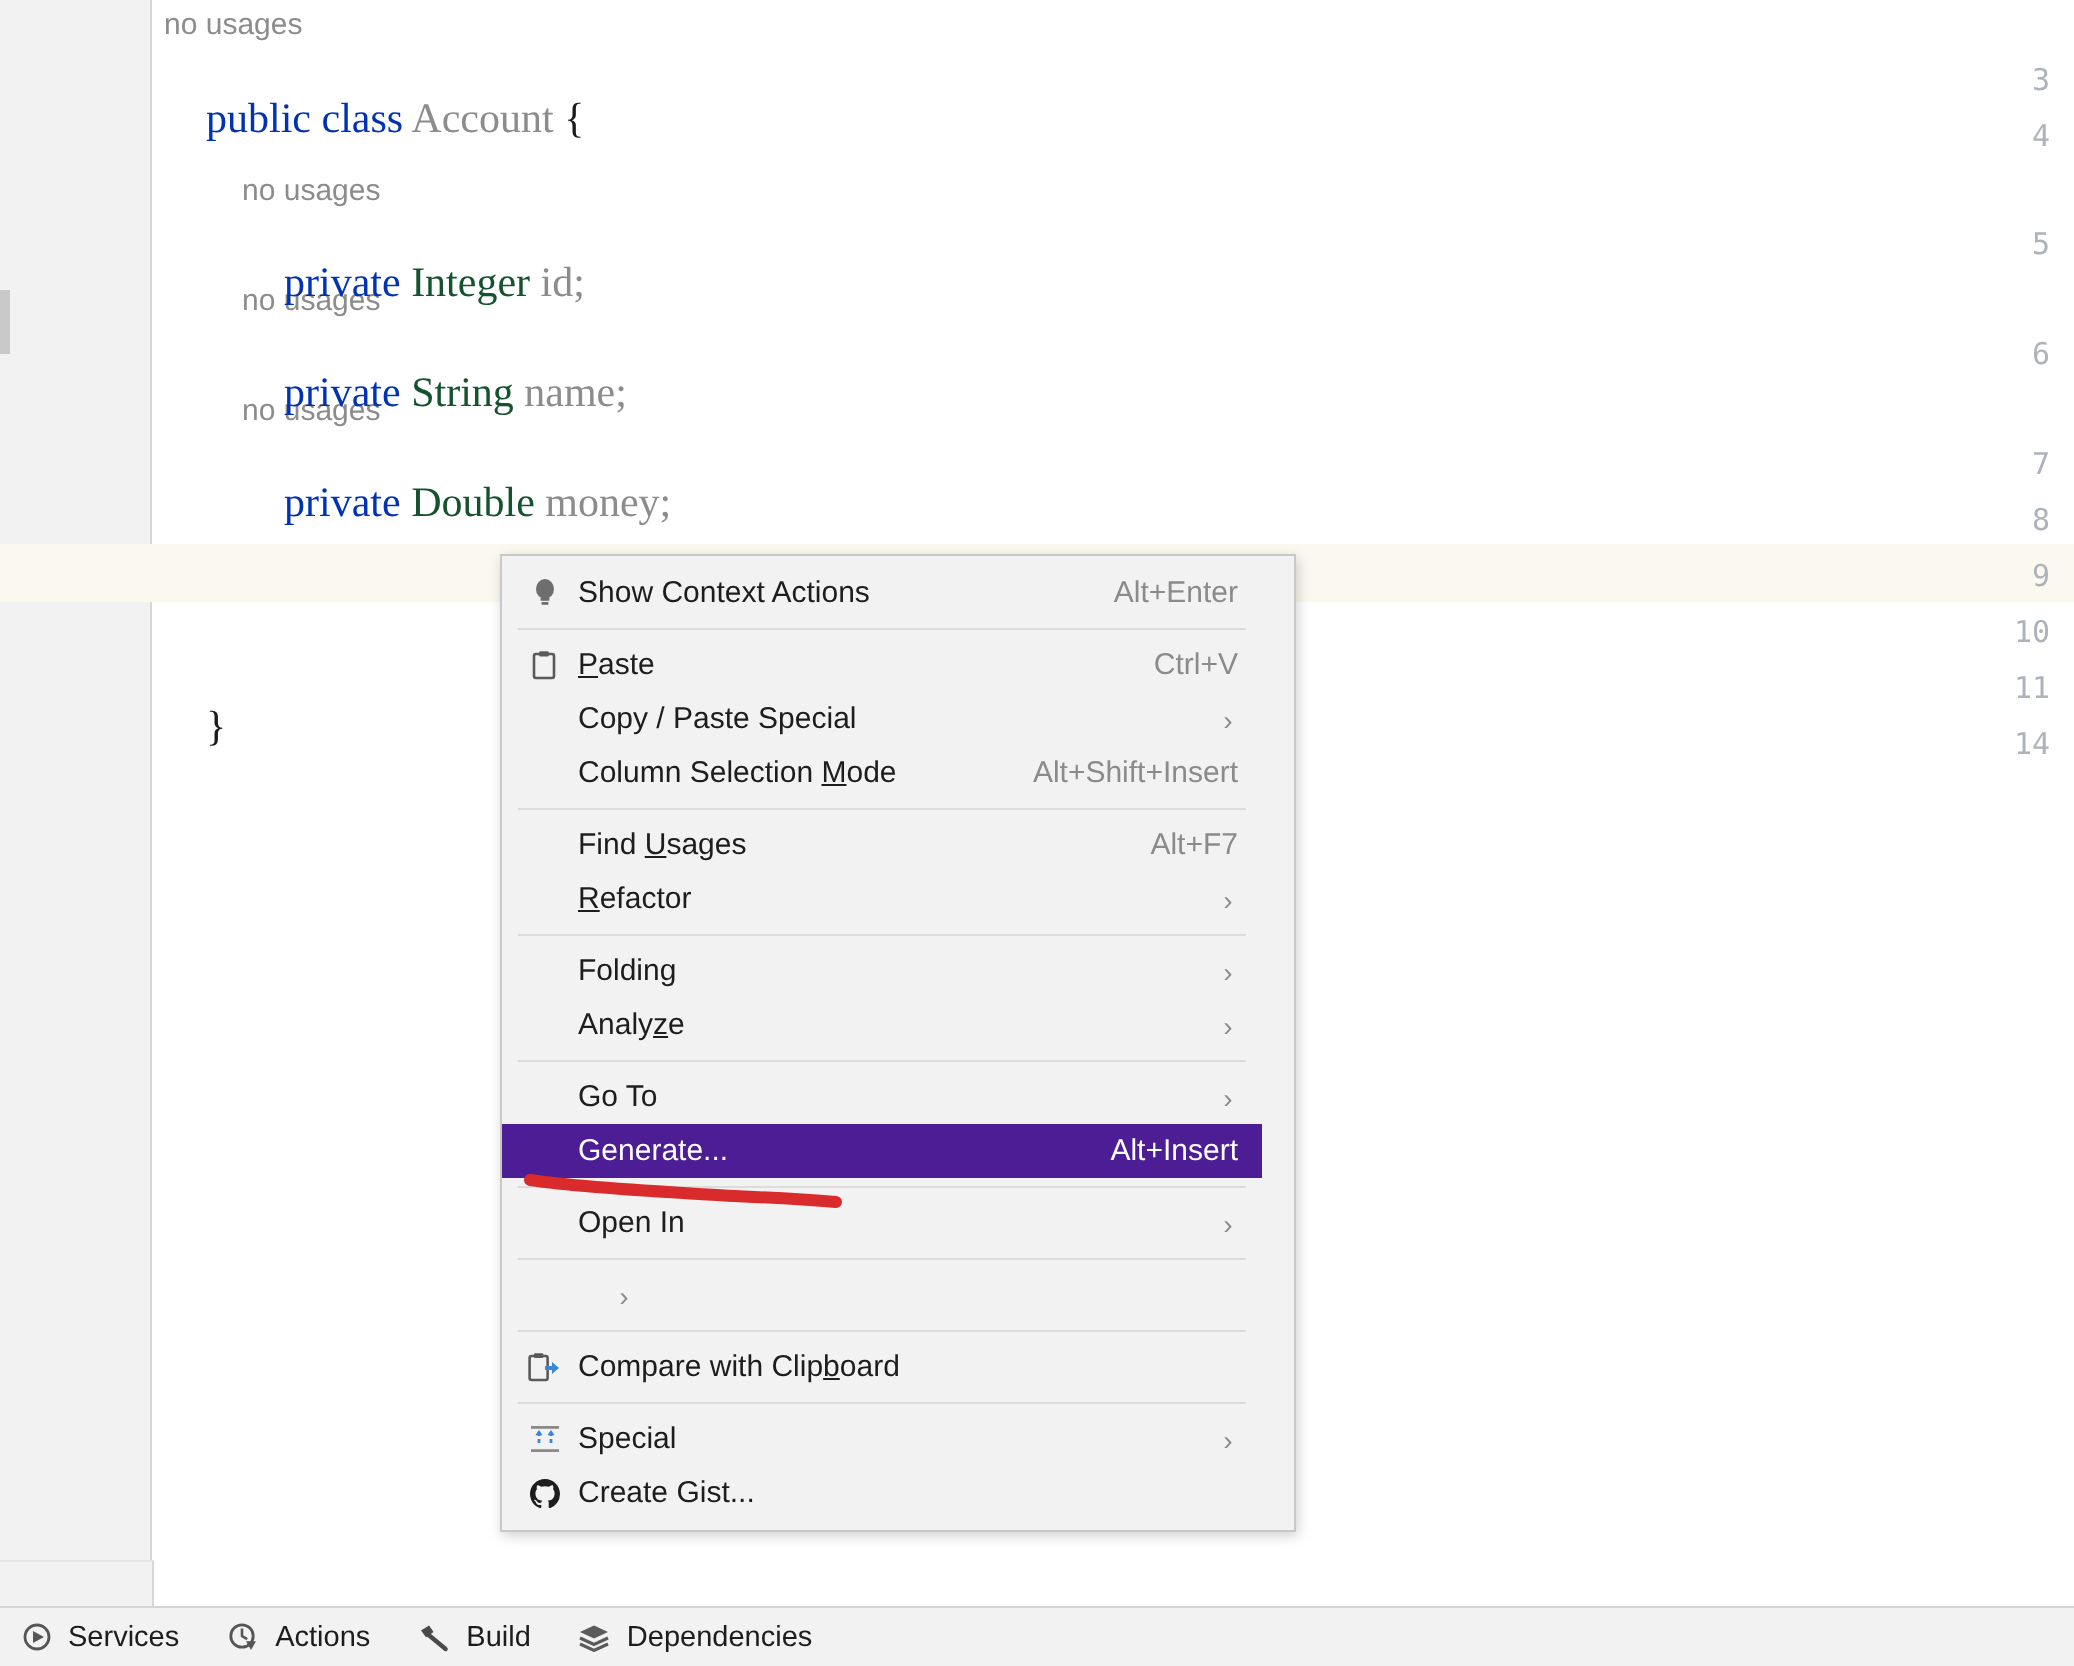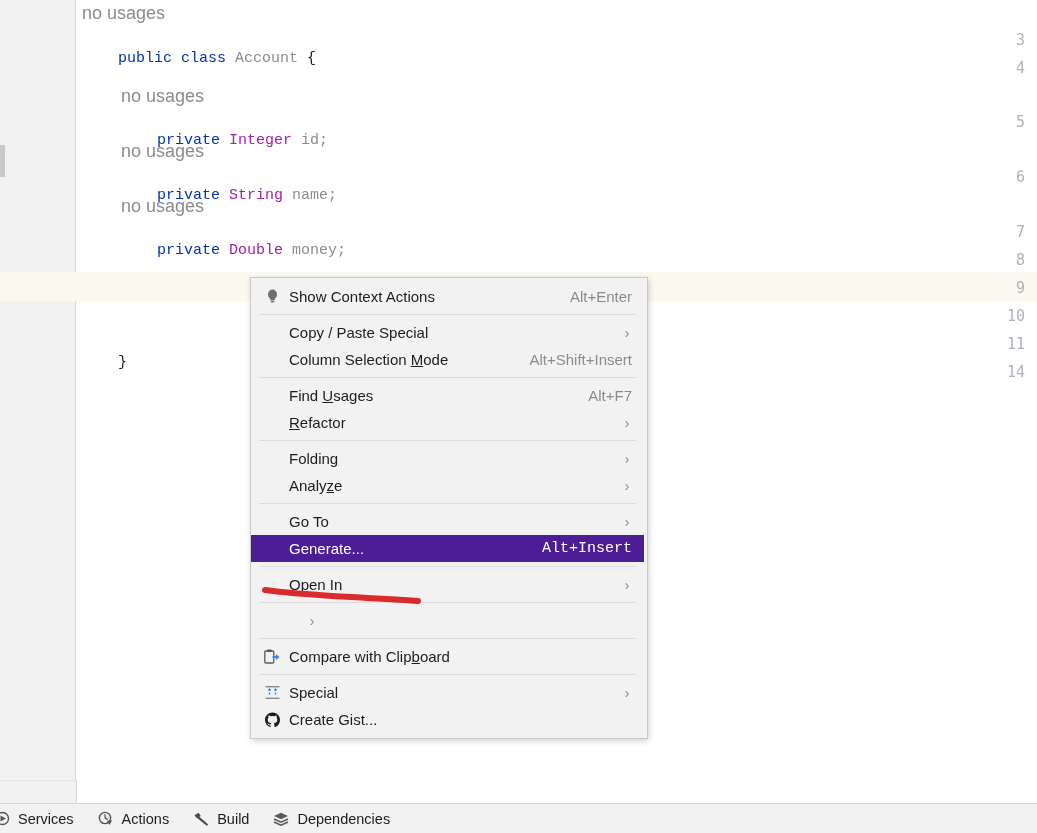--- a/index.html
+++ b/index.html
@@ -66,37 +66,37 @@
     text-align: right;
     font-family: "DejaVu Sans Mono", monospace;
     font-size: 15px;
     color: #aeb3bb;
     line-height: 18px;
   }
 
   .hint {
     position: absolute;
     font-family: "Liberation Sans", sans-serif;
-    font-size: 18px;
+    font-size: 15px;
     color: #8c8c8c;
     white-space: pre;
     line-height: 18px;
   }
 
   .code {
     position: absolute;
-    font-family: Liberation Mono, monospace;
-    font-size: 15px;
+    font-family: Liberation Serif, serif;
+    font-size: 21px;
     line-height: 20px;
     white-space: pre;
     color: #1c1c1c;
     text-align: center;
   }
   .kw   { color: #0033b3; }
-  .type { color: #a21caf; }
+  .type { color: #14532d; }
   .dim  { color: #8c8c8c; }
   .br   { color: #1b1b1b; }
 
   
   #current-line {
     position: absolute;
     left: 0; top: 272px;
     width: 1037px;
     height: 29px;
     background: #fbf8ef;
@@ -111,21 +111,21 @@
 
   
   #context-menu {
     position: absolute;
     left: 250px;
     top: 277px;
     width: 398px;
     background: #f2f2f2;
     border: 1px solid #c9c9c9;
     box-shadow: 1px 2px 6px rgba(0,0,0,0.18);
-    padding: 5px 3px 5px 0;
+    padding: 5px 16px 5px 0;
     box-sizing: border-box;
     z-index: 20;
   }
   .menu-item {
     position: relative;
     height: 27px;
     display: flex;
     align-items: center;
     padding: 0 12px 0 10px;
     font-size: 15px;
@@ -151,21 +151,21 @@
     white-space: nowrap;
     font-family: "Liberation Sans", sans-serif;
   }
   .mi-label u { text-decoration: underline; }
   .mi-shortcut {
     color: #8b8b8b;
     font-size: 15px;
     white-space: nowrap;
     margin-left: 18px;
   }
-  .menu-item.selected .mi-shortcut { color: #ffffff; font-family: Liberation Mono, monospace; }
+  .menu-item.selected .mi-shortcut { color: #ffffff; }
   .mi-arrow {
     color: #8b8b8b;
     font-size: 14px;
     margin-left: 18px;
     width: 10px;
     text-align: center;
   }
   .menu-sep {
     height: 1px;
     background: #dcdcdc;
@@ -195,21 +195,21 @@
   #status-bar {
     position: absolute;
     left: 0; top: 803px;
     width: 1037px;
     height: 30px;
     background: #f2f2f2;
     border-top: 1px solid #d4d4d4;
     display: flex;
     align-items: center;
     box-sizing: border-box;
-    padding-left: 0px;
+    padding-left: 16px;
   }
   .sb-item {
     display: flex;
     align-items: center;
     font-size: 14.5px;
     color: #1d1d1d;
     margin-right: 22px;
     white-space: nowrap;
   }
   .sb-item:first-child { margin-left: -8px; }
@@ -280,20 +280,30 @@
           <ellipse cx="6.5" cy="5.5" rx="4.5" ry="5" fill="#6e6e6e"></ellipse>
           <rect x="4.3" y="10" width="4.4" height="1.4" fill="#6e6e6e"></rect>
           <rect x="4.8" y="12" width="3.4" height="1.4" fill="#6e6e6e"></rect>
         </svg>
       </span>
       <span class="mi-label">Show Context Actions</span>
       <span class="mi-shortcut">Alt+Enter</span>
     </div>
     <div class="menu-sep"></div>
     <div class="menu-item">
+      <span class="mi-icon">
+        <svg width="12" height="15" viewBox="0 0 12 15">
+          <rect x="1" y="2" width="10" height="12" rx="1" fill="none" stroke="#5a5a5a" stroke-width="1.3"></rect>
+          <rect x="3.6" y="0.6" width="4.8" height="2.6" rx="0.6" fill="#5a5a5a"></rect>
+        </svg>
+      </span>
+      <span class="mi-label"><u>P</u>aste</span>
+      <span class="mi-shortcut">Ctrl+V</span>
+    </div>
+    <div class="menu-item">
       <span class="mi-icon"></span>
       <span class="mi-label">Copy / Paste Special</span>
       <span class="mi-arrow">›</span>
     </div>
     <div class="menu-item">
       <span class="mi-icon"></span>
       <span class="mi-label">Column Selection <u>M</u>ode</span>
       <span class="mi-shortcut">Alt+Shift+Insert</span>
     </div>
     <div class="menu-sep"></div>

